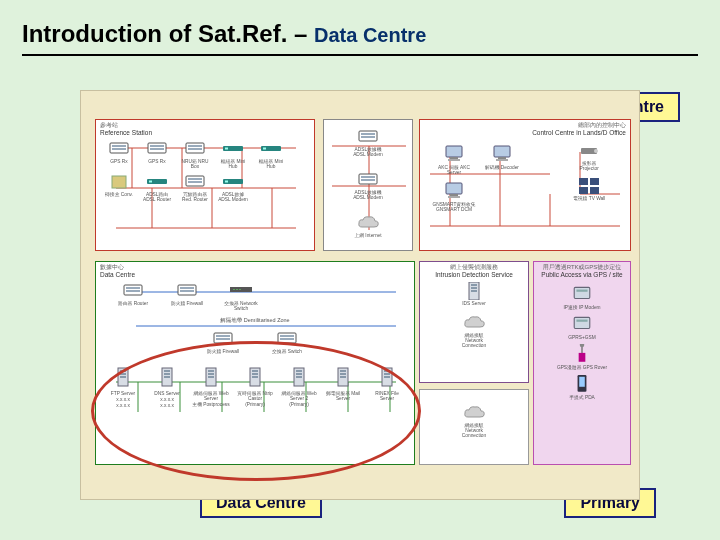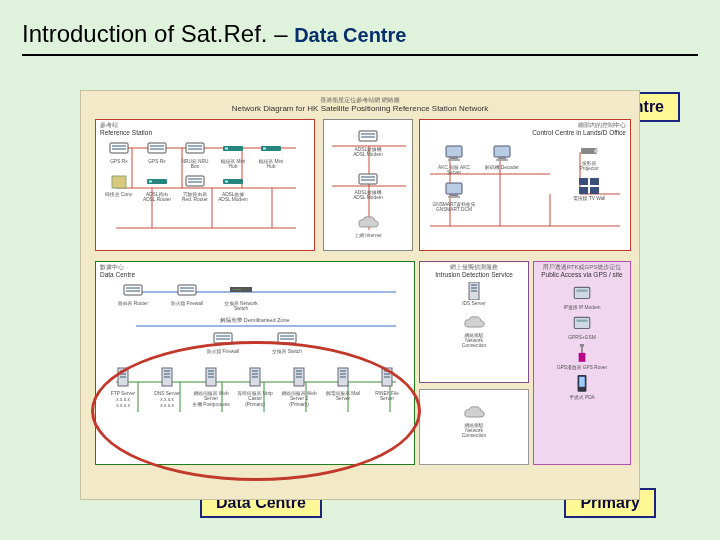--- a/index.html
+++ b/index.html
@@ -13,21 +13,21 @@
     position: relative;
   }
   .title-area {
     position: absolute;
     top: 20px;
     left: 22px;
     right: 22px;
   }
   .title-main {
     font-size: 24px;
-    font-weight: normal;
+    font-weight: bold;
     color: #000;
     display: inline;
   }
   .title-sub {
     font-size: 20px;
     font-weight: bold;
     color: #07306b;
     display: inline;
   }
   .title-underline {
@@ -192,24 +192,20 @@
   <div class="title-underline"></div>
 </div>
 
 <div class="label-box label-tl">12 CORSs</div>
 <div class="label-box label-tr">Control Centre</div>
 <div class="label-box label-bl">Data Centre</div>
 <div class="label-box label-br">Primary</div>
 
 <div class="diagram-area">
 
-  <div class="diagram-header">
-    <span class="zh">香港衞星定位參考站網 網絡圖</span>
-    <span class="en">Network Diagram for HK Satellite Positioning Reference Station Network</span>
-  </div>
 
   <div class="panel ref">
     <div class="panel-title">
       <span class="zh">參考站</span>
       <span class="en">Reference Station</span>
     </div>
     <svg style="position:absolute;top:14px;left:0;width:100%;height:110px;pointer-events:none">
       <path class="wire-red" d="M20 14 H200 M20 54 H200 M36 14 V54 M86 14 V54 M146 14 V54 M20 94 H200 M56 54 V94 M116 54 V94 M176 54 V94"></path>
     </svg>
     <div id="ref-grid" class="grid" style="position:relative">

